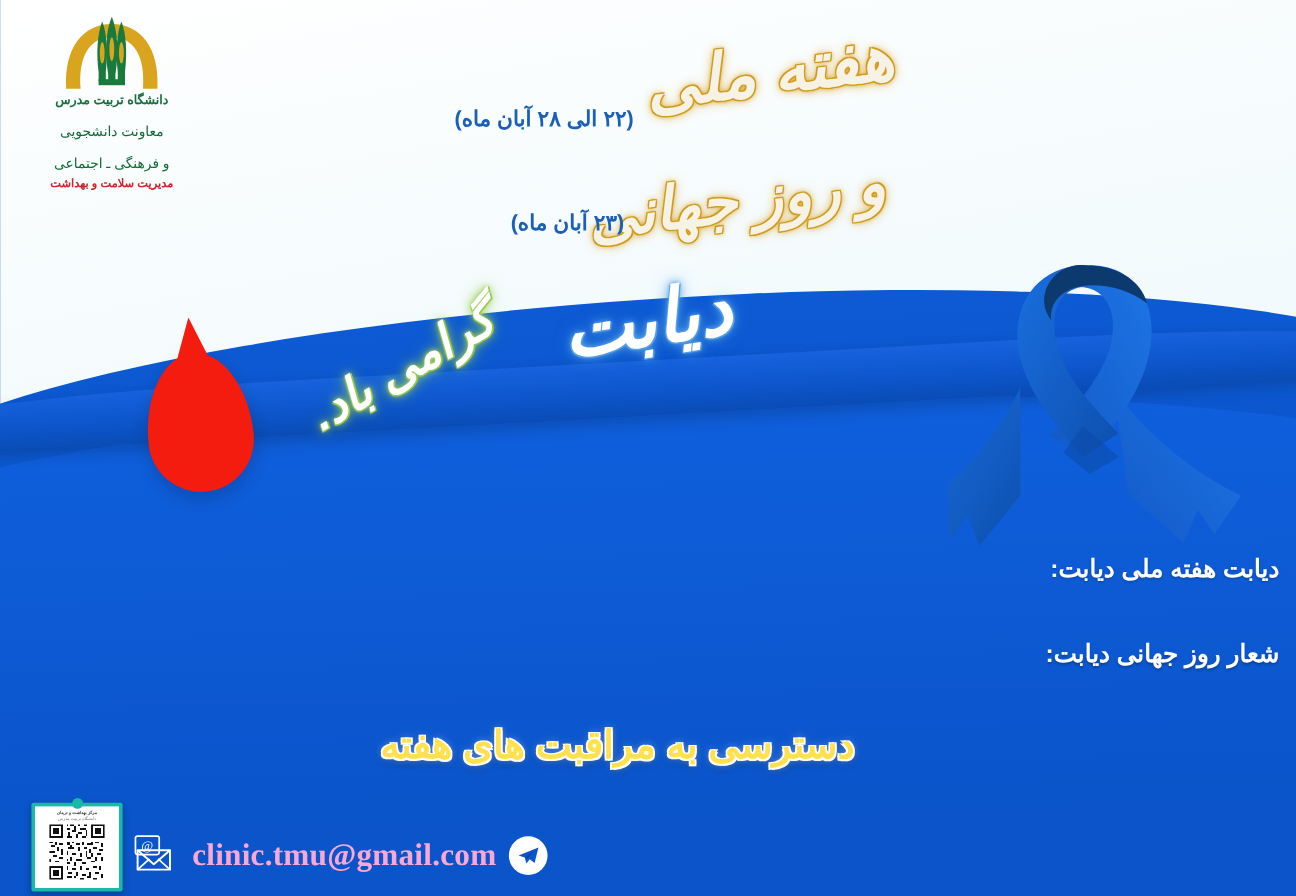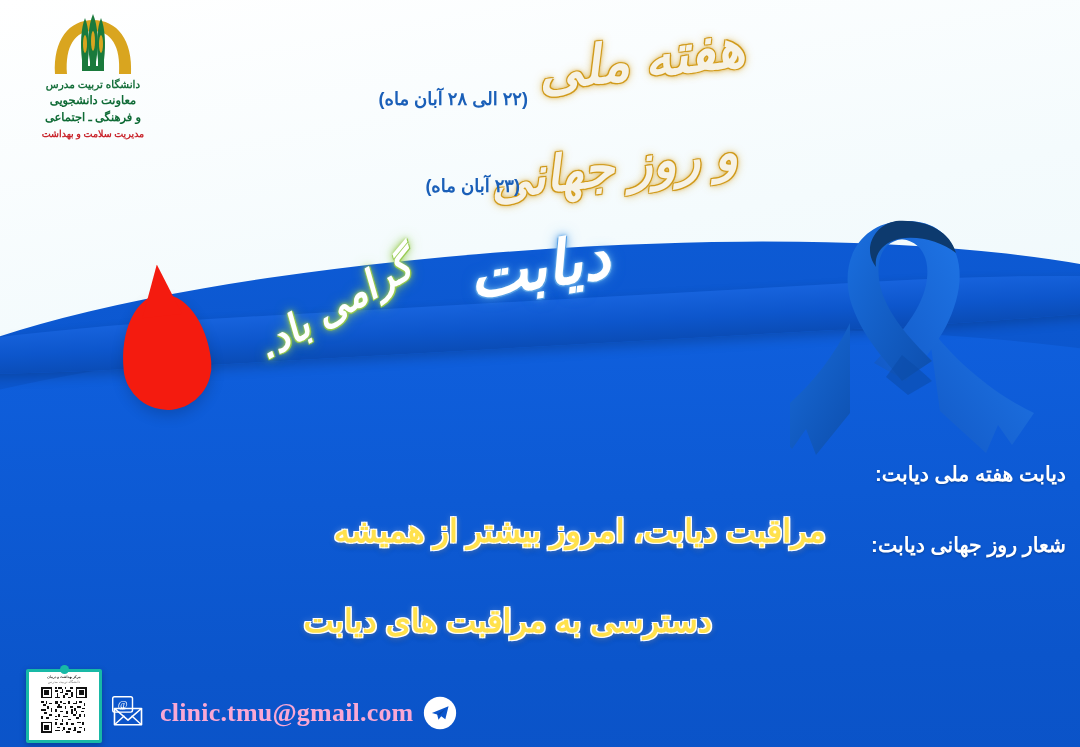--- a/index.html
+++ b/index.html
@@ -42,21 +42,21 @@
     background:linear-gradient(180deg,#1763dd 0%,#0d56cc 55%,#0a4cb6 100%);
     border-radius:50% 50% 46% 46% / 60px 60px 30px 30px;
     box-shadow:0 5px 12px rgba(0,0,0,.18);
   }
 
   
   .logo-block { position:absolute; left:18px; top:10px; width:150px; text-align:center; z-index:30; }
   .emblem { position:relative; width:104px; height:66px; margin:0 auto 2px; }
   .logo-txt1 { font-size:10.5px; color:#17703c; font-weight:bold; line-height:1.25;
                letter-spacing:.2px; margin-top:1px; }
-  .logo-txt2 { font-size:11.5px; color:#0f6b36; font-weight:bold; line-height:1.3; margin-top:2px; }
+  .logo-txt2 { font-size:11.5px; color:#0f6b36; font-weight:normal; line-height:1.3; margin-top:12px; }
   .logo-txt3 { font-size:9.5px; color:#c9252c; font-weight:bold; line-height:1.3; margin-top:3px; }
 
   
   .calli { position:absolute; font-weight:bold; white-space:nowrap; z-index:25; }
   .calli-gold {
     color:#f6f2e6;
     text-shadow:
       0 0 2px #d9a323, 0 0 4px #d9a323, 1px 1px 0 #c99317,
       -1px 1px 0 #c99317, 1px -1px 0 #c99317, -1px -1px 0 #c99317,
       0 0 10px rgba(214,160,35,.75);
@@ -223,22 +223,21 @@
 
       <path d="M106 16 C136 14 160 26 166 48 C150 36 128 30 108 34
                C92 38 84 50 86 62 C72 44 84 20 106 16 Z" fill="#0d3a6e"></path>
       <path d="M112 150 C124 160 134 168 142 176 L118 190 L96 172 Z" fill="#0b4aa8" opacity=".55"></path>
     </svg>
   </div>
 
   <div class="rlabel" id="rlabel-1">دیابت هفته ملی دیابت:</div>
   <div class="rlabel" id="rlabel-2">شعار روز جهانی دیابت:</div>
 
-  <div class="slogan" id="slogan-1">مراقبت دیابت، امروز بیشتر از همیشه</div>
-  <div class="slogan" id="slogan-2">دسترسی به مراقبت های دیابت</div>
+  <div class="slogan" id="slogan-2">دسترسی به مراقبت های هفته</div>
 
   <div class="footer">
 
     <div class="qr-card">
       <div class="qr-dot"></div>
       <div class="qr-inner">
         <div class="qr-cap">مرکز بهداشت و درمان</div>
         <div class="qr-cap">
             <span>دانشگاه تربیت مدرس</span>
           </div>

